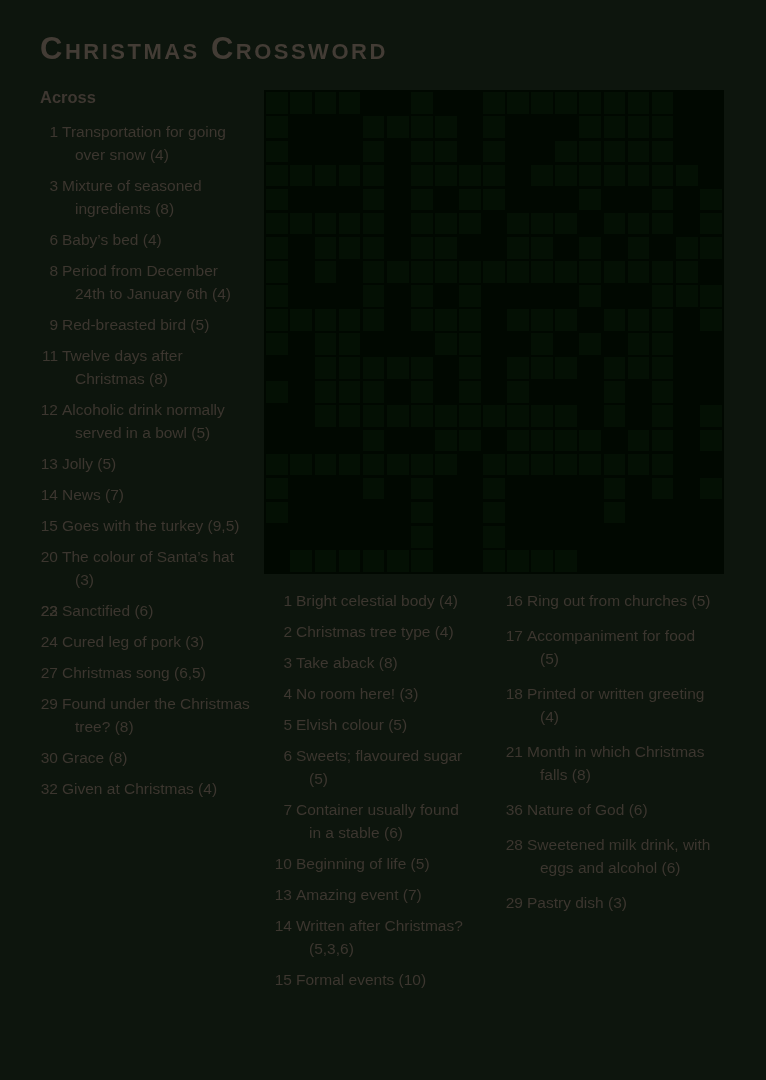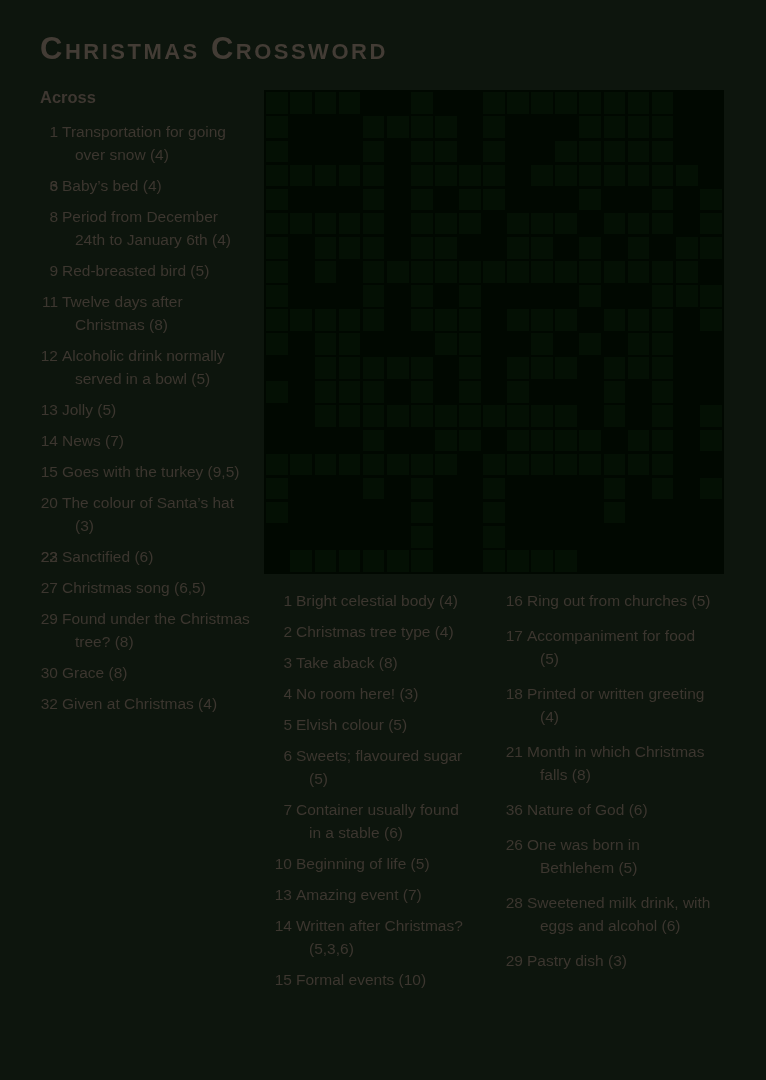--- a/index.html
+++ b/index.html
@@ -429,32 +429,33 @@
     <div class="block" style="background: rgb(1, 8, 1);"></div>
     <div class="block" style="background: rgb(1, 8, 1);"></div>
     <div class="block" style="background: rgb(1, 8, 1);"></div>
     <div class="block" style="background: rgb(1, 8, 1);"></div>
   </div>
 
 <div id="across-col" class="clue-col">
   <div class="col-heading">Across</div>
   <div>
       <div class="clue"><span class="num">1</span><span>Transportation for going over snow (4)</span></div>
-      <div class="clue"><span class="num">3</span></div>
+      <div class="clue"><span class="num">3</span><span>Mixture of seasoned ingredients (8)</span></div>
       <div class="clue"><span class="num">6</span><span>Baby’s bed (4)</span></div>
       <div class="clue"><span class="num">8</span><span>Period from December 24th to January 6th (4)</span></div>
       <div class="clue"><span class="num">9</span><span>Red-breasted bird (5)</span></div>
       <div class="clue"><span class="num">11</span><span>Twelve days after Christmas (8)</span></div>
       <div class="clue"><span class="num">12</span><span>Alcoholic drink normally served in a bowl (5)</span></div>
       <div class="clue"><span class="num">13</span><span>Jolly (5)</span></div>
       <div class="clue"><span class="num">14</span><span>News (7)</span></div>
       <div class="clue"><span class="num">15</span><span>Goes with the turkey (9,5)</span></div>
       <div class="clue"><span class="num">20</span><span>The colour of Santa’s hat (3)</span></div>
       <div class="clue"><span class="num">22</span></div>
       <div class="clue"><span class="num">23</span><span>Sanctified (6)</span></div>
+      <div class="clue"><span class="num">24</span><span>Cured leg of pork (3)</span></div>
       <div class="clue"><span class="num">27</span><span>Christmas song (6,5)</span></div>
       <div class="clue"><span class="num">29</span><span>Found under the Christmas tree? (8)</span></div>
       <div class="clue"><span class="num">30</span><span>Grace (8)</span></div>
       <div class="clue"><span class="num">32</span><span>Given at Christmas (4)</span></div>
     </div>
 </div>
 
 <div id="down-col" class="clue-col">
   <div>
       <div class="clue"><span class="num">1</span><span>Bright celestial body (4)</span></div>
@@ -471,17 +472,16 @@
     </div>
 </div>
 
 <div id="right-col" class="clue-col">
   <div>
       <div class="clue"><span class="num">16</span><span>Ring out from churches (5)</span></div>
       <div class="clue"><span class="num">17</span><span>Accompaniment for food (5)</span></div>
       <div class="clue"><span class="num">18</span><span>Printed or written greeting (4)</span></div>
       <div class="clue"><span class="num">21</span><span>Month in which Christmas falls (8)</span></div>
       <div class="clue"><span class="num">36</span><span>Nature of God (6)</span></div>
-      <div class="clue"><span class="num">26</span><span>One was born in Bethlehem (5)</span></div>
       <div class="clue"><span class="num">28</span><span>Sweetened milk drink, with eggs and alcohol (6)</span></div>
       <div class="clue"><span class="num">29</span><span>Pastry dish (3)</span></div>
     </div>
 </div>
 
 </body></html>

